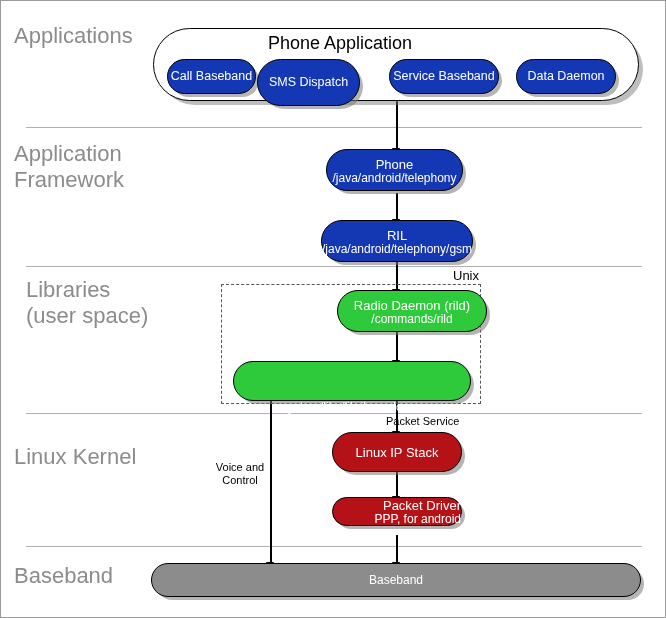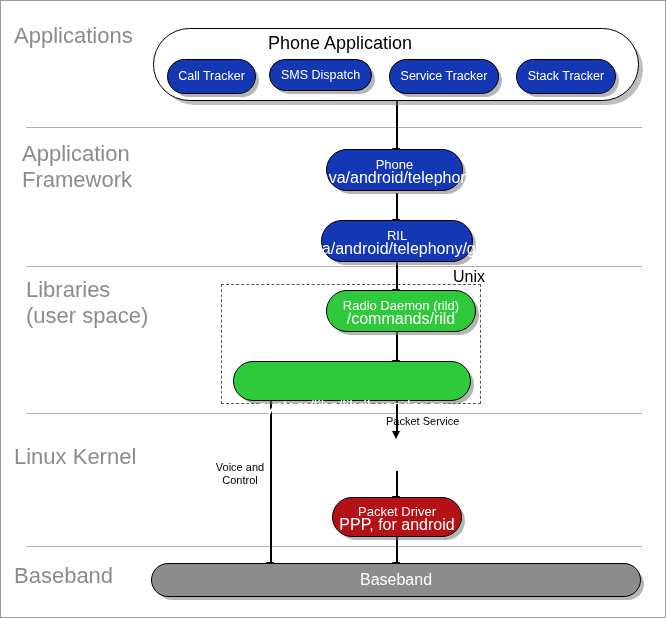--- a/index.html
+++ b/index.html
@@ -77,21 +77,21 @@
     color: #ffffff;
     text-align: center;
     box-shadow: 4px 4px 0 -1px rgba(120,120,120,0.55);
   }
   .node .t1 {
     font-size: 13px;
     line-height: 15px;
     white-space: nowrap;
   }
   .node .t2 {
-    font-size: 16px;
+    font-size: 12px;
     line-height: 12px;
     white-space: nowrap;
   }
   .node.blue  { background: #1438b4; }
   .node.green { background: #2fc93c; }
   .node.red   { background: #b51217; }
   .node.gray  { background: #8c8c8c; }
 
   .node.app .t1 { font-size: 12.5px; }
 
@@ -127,36 +127,36 @@
     width: 260px;
     height: 120px;
     box-sizing: border-box;
     border: 1.4px dashed #555555;
     background: transparent;
   }
   #unix-label {
     position: absolute;
     left: 452px;
     top: 267px;
-    font-size: 16px;
+    font-size: 13px;
     color: #000000;
   }
 </style>
 </head>
 <body>
 
 <div id="canvas">
 
   <div class="divider" style="top:126px;"></div>
   <div class="divider" style="top:265px;"></div>
   <div class="divider" style="top:412px;"></div>
   <div class="divider" style="top:545px;"></div>
 
   <div class="layer-label" style="left:13px; top:22px;text-align:right;">Applications</div>
-  <div class="layer-label" style="left:13px; top:140px;margin-left:8px;">Application
+  <div class="layer-label" style="left:13px; top:140px;">Application
 Framework</div>
   <div class="layer-label" style="left:25px; top:276px;">Libraries
 (user space)</div>
   <div class="layer-label" style="left:13px; top:443px;">Linux Kernel</div>
   <div class="layer-label" style="left:13px; top:562px;">Baseband</div>
 
   <div class="conn" style="left:395px; top:100px; height:48px;"></div>
   <div class="arrowhead" style="left:391px; top:147px;"></div>
 
   <div class="conn" style="left:395px; top:192px; height:27px;"></div>
@@ -181,54 +181,57 @@
   <div class="arrowhead" style="left:265px; top:561px;"></div>
 
   <div class="conn-label" style="left:385px; top:414px; text-align:left;">Packet Service</div>
   <div class="conn-label" style="left:205px; top:460px; width:68px;">Voice and
 Control</div>
 
   <div id="phone-app-container"></div>
   <div id="phone-app-title">Phone Application</div>
 
   <div class="node blue app" style="left:166px; top:58px; width:89px; height:35px;">
-    <span class="t1">Call Tracker</span>
-  </div>
-  <div class="node blue app" style="left:268px; top:58px; width:103px; height:32px;">
+    <span class="t1">Call Baseband</span>
+  </div>
+  <div class="node blue app" style="left:256px; top:58px; width:103px; height:47px;">
     <span class="t1">SMS Dispatch</span>
   </div>
   <div class="node blue app" style="left:388px; top:58px; width:110px; height:35px;">
-    <span class="t1">Service Tracker</span>
+    <span class="t1">Service Baseband</span>
   </div>
   <div class="node blue app" style="left:515px; top:58px; width:100px; height:35px;">
-    <span class="t1">Stack Tracker</span>
+    <span class="t1">Data Daemon</span>
   </div>
 
   <div class="node blue" style="left:325px; top:148px; width:137px; height:42px;">
     <span class="t1">Phone</span>
     <span class="t2">/java/android/telephony</span>
   </div>
   <div class="node blue" style="left:320px; top:219px; width:152px; height:42px;">
     <span class="t1">RIL</span>
     <span class="t2">/java/android/telephony/gsm</span>
   </div>
 
   <div id="unix-box"></div>
   <div id="unix-label">Unix</div>
 
-  <div class="node green" style="left:325px; top:289px; width:150px; height:42px;">
+  <div class="node green" style="left:336px; top:289px; width:150px; height:42px;">
     <span class="t1">Radio Daemon (rild)</span>
     <span class="t2">/commands/rild</span>
   </div>
   <div class="node green" style="left:232px; top:360px; width:238px; height:40px;gap:37px;">
     <span class="t1">Vendor RIL</span>
     <span class="t2">system/libs/libril-vendor.so</span>
   </div>
 
-  <div class="node red" style="left:331px; top:496px; width:130px; height:40px;">
+  <div class="node red" style="left:331px; top:431px; width:130px; height:40px;">
+    <span class="t1">Linux IP Stack</span>
+  </div>
+  <div class="node red" style="left:331px; top:496px; width:130px; height:29px;align-items:flex-end;">
     <span class="t1">Packet Driver</span>
     <span class="t2">PPP, for android</span>
   </div>
 
   <div class="node gray" style="left:150px; top:562px; width:490px; height:34px;">
     <span class="t2">Baseband</span>
   </div>
 
 </div>
 

